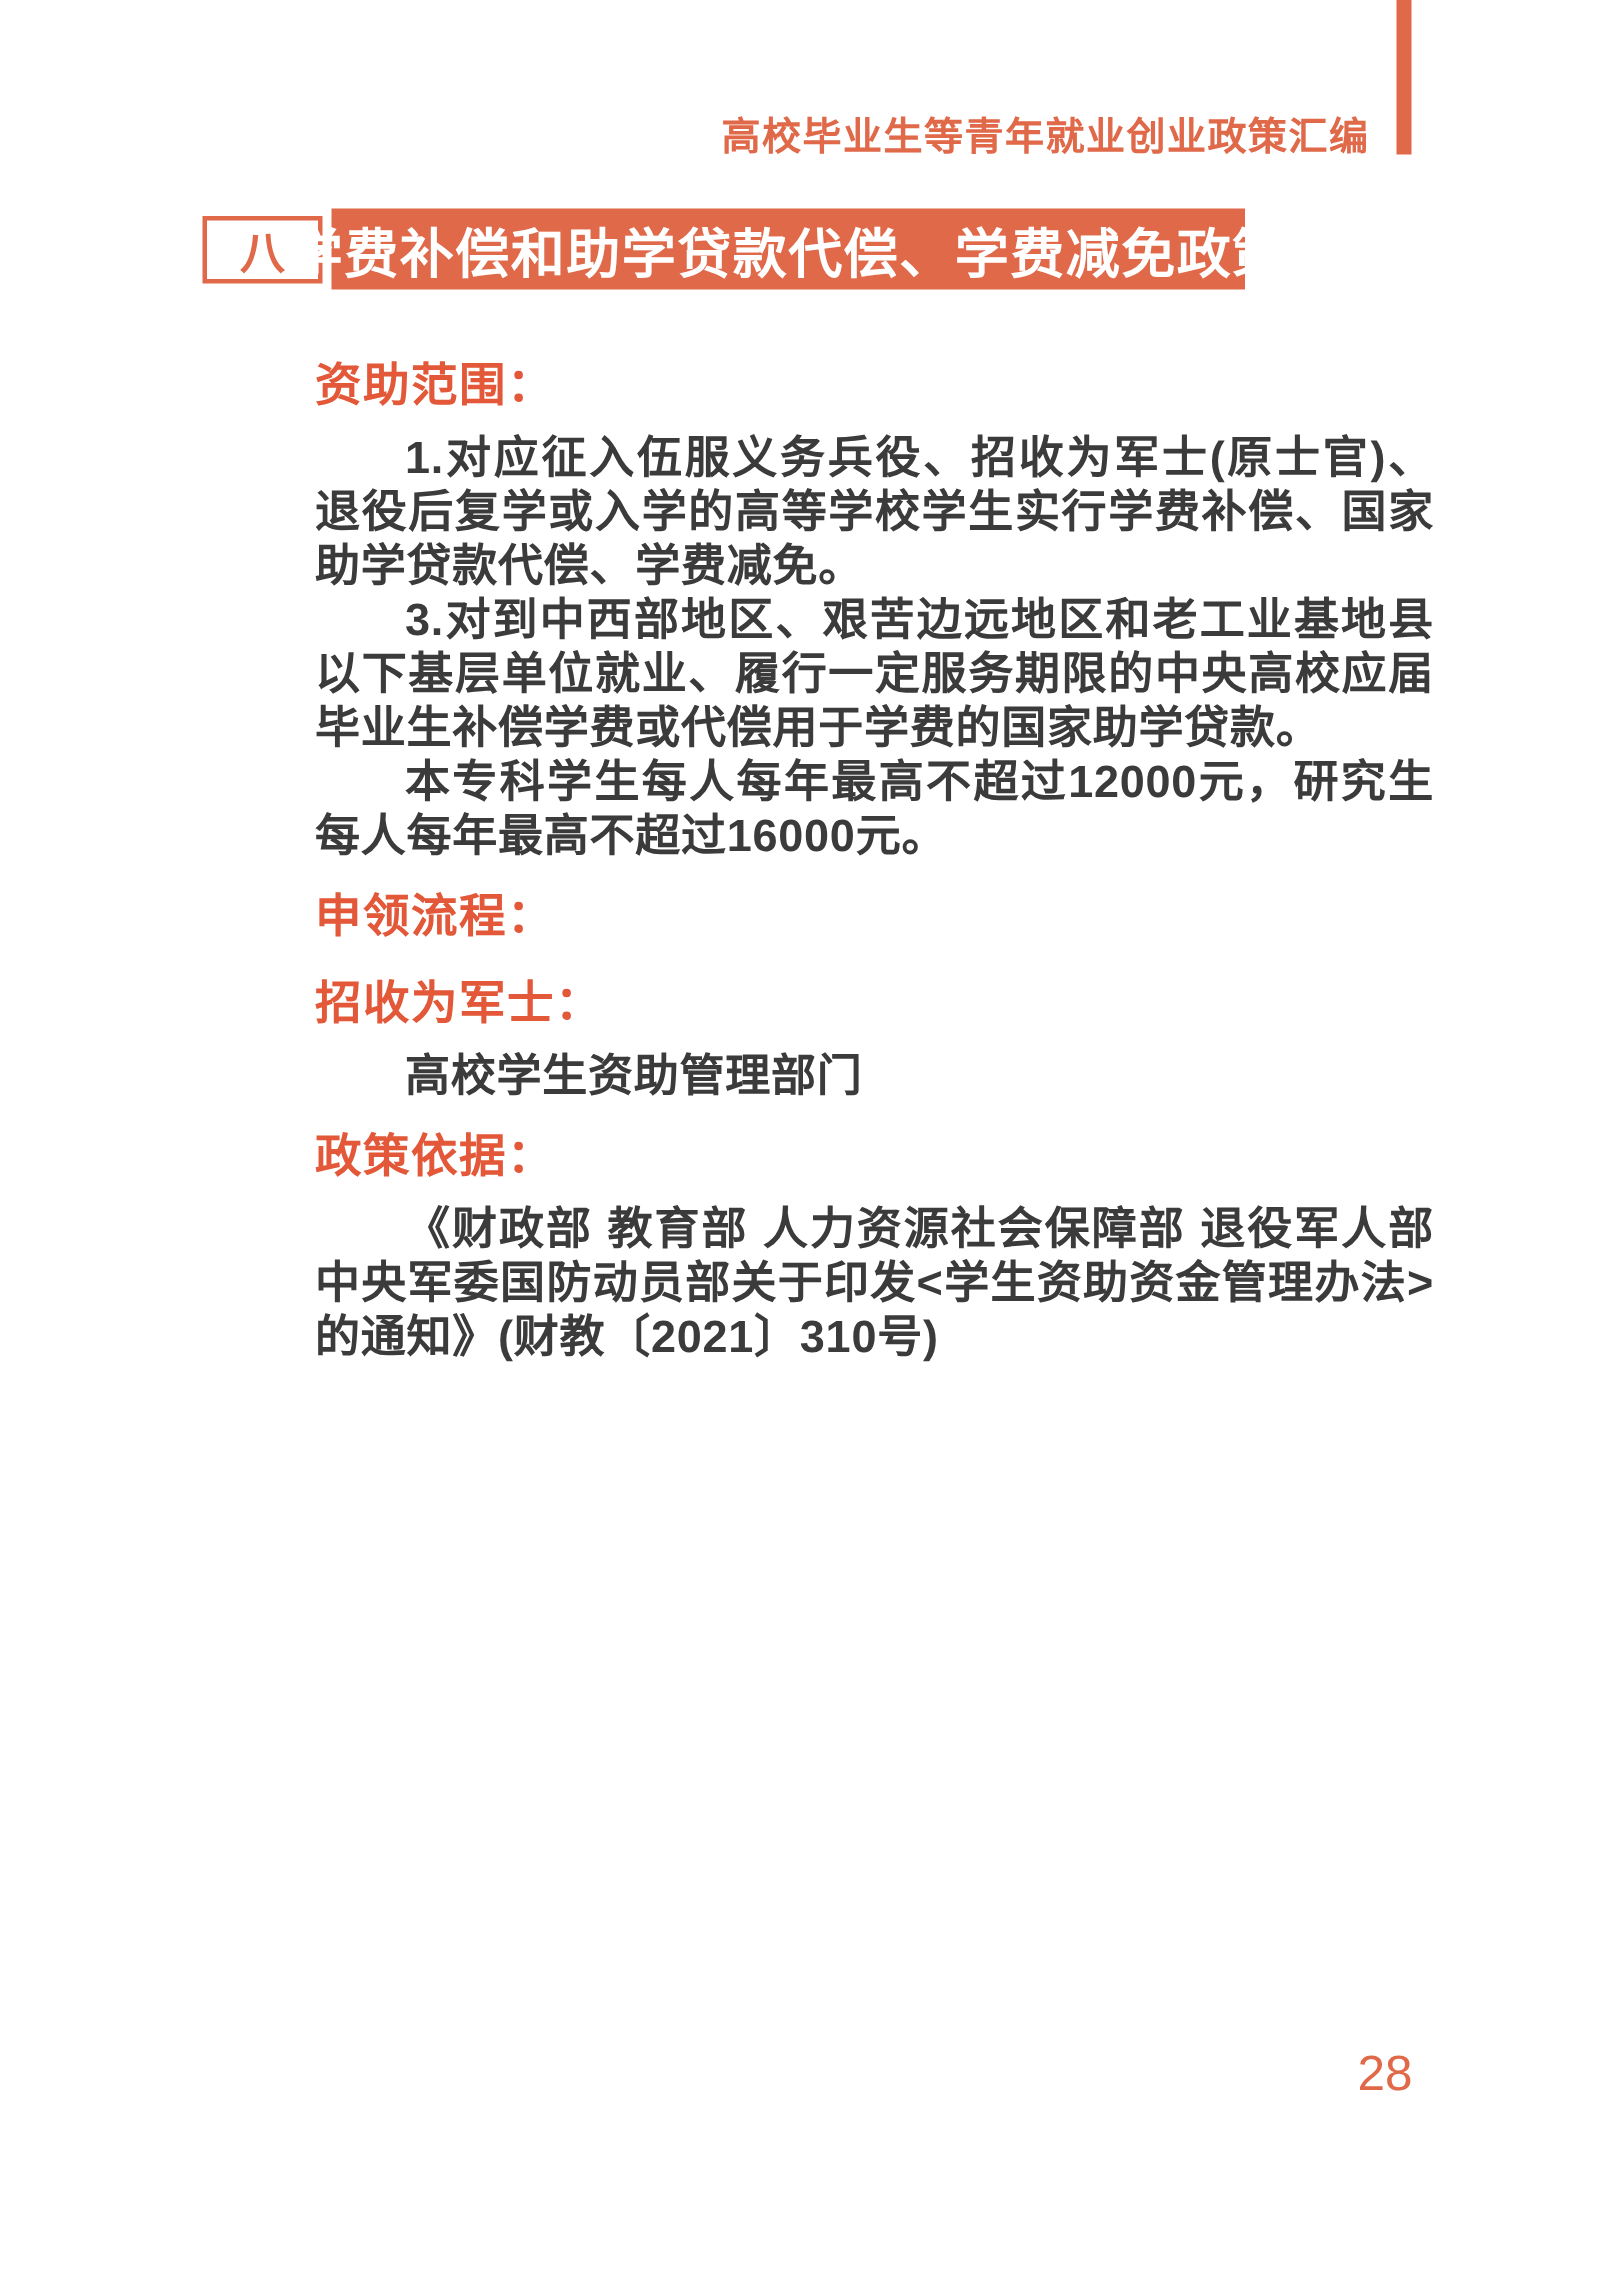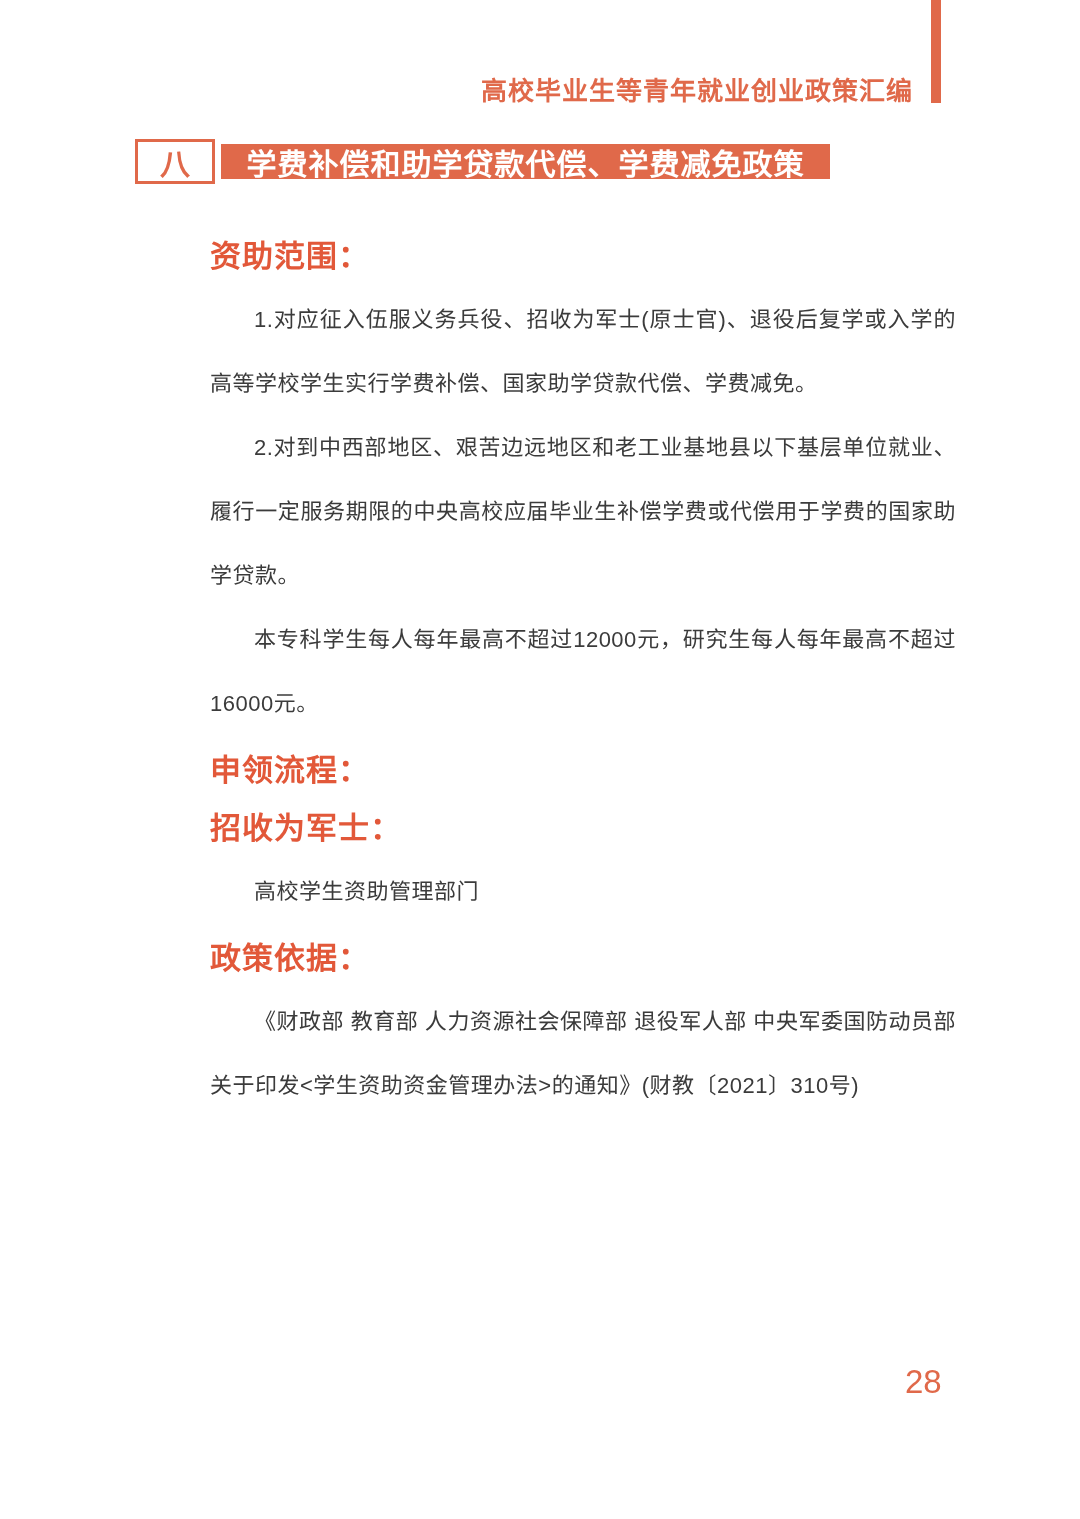--- a/index.html
+++ b/index.html
@@ -40,49 +40,50 @@
   .section-number-box{
     width:80px;height:45px;
     border:3px solid var(--accent);
     background:#fff;
     color:var(--accent);
     display:flex;align-items:center;justify-content:center;
     font-size:30px;font-weight:bold;
     flex:none;
   }
   .section-banner{
-    width:609px;height:35px;
+    width:609px;height:54px;
     background:var(--accent);
     color:var(--banner-text);
     display:flex;align-items:center;justify-content:center;
-    font-size:30px;font-weight:bold;
+    font-size:36px;font-weight:bold;
     letter-spacing:1px;
     flex:none;
     white-space:nowrap;
   }
   .content{
     position:absolute;
     top:222px;left:210px;
     width:746px;
   }
   .section-heading{
     color:var(--heading);
     font-size:31px;font-weight:bold;
     line-height:46px;
     letter-spacing:1px;
     margin:12px 0 8px 0;
   }
   .body-par{
-    font-size:22px;
+    font-size:30px;
     color:var(--body);
-    line-height:64px;
+    line-height:36px;
     letter-spacing:0.5px;
     text-align:justify;
     text-indent:2em;
     margin:0;
+    font-weight:bold;
   }
   .page-number{
     position:absolute;
     top:1363px;left:905px;
     font-size:33px;
     color:var(--accent);
   }
 </style>
 </head>
 <body>
@@ -98,21 +99,21 @@
       <span>八</span>
     </div>
     <div class="section-banner">
       <span>学费补偿和助学贷款代偿、学费减免政策</span>
     </div>
   </div>
 
   <main class="content">
       <h2 class="section-heading">资助范围：</h2>
       <p class="body-par">1.对应征入伍服义务兵役、招收为军士(原士官)、退役后复学或入学的高等学校学生实行学费补偿、国家助学贷款代偿、学费减免。</p>
-      <p class="body-par">2.对到中西部地区、艰苦边远地区和老工业基地县以下基层单位就业、履行一定服务期限的中央高校应届毕业生补偿学费或代偿用于学费的国家助学贷款。</p>
+      <p class="body-par">3.对到中西部地区、艰苦边远地区和老工业基地县以下基层单位就业、履行一定服务期限的中央高校应届毕业生补偿学费或代偿用于学费的国家助学贷款。</p>
       <p class="body-par">本专科学生每人每年最高不超过12000元，研究生每人每年最高不超过16000元。</p>
       <h2 class="section-heading">申领流程：</h2>
       <h2 class="section-heading">招收为军士：</h2>
       <p class="body-par">高校学生资助管理部门</p>
       <h2 class="section-heading">政策依据：</h2>
       <p class="body-par">《财政部 教育部 人力资源社会保障部 退役军人部 中央军委国防动员部关于印发&lt;学生资助资金管理办法&gt;的通知》(财教〔2021〕310号)</p>
     </main>
 
   <div class="page-number">28</div>
 

